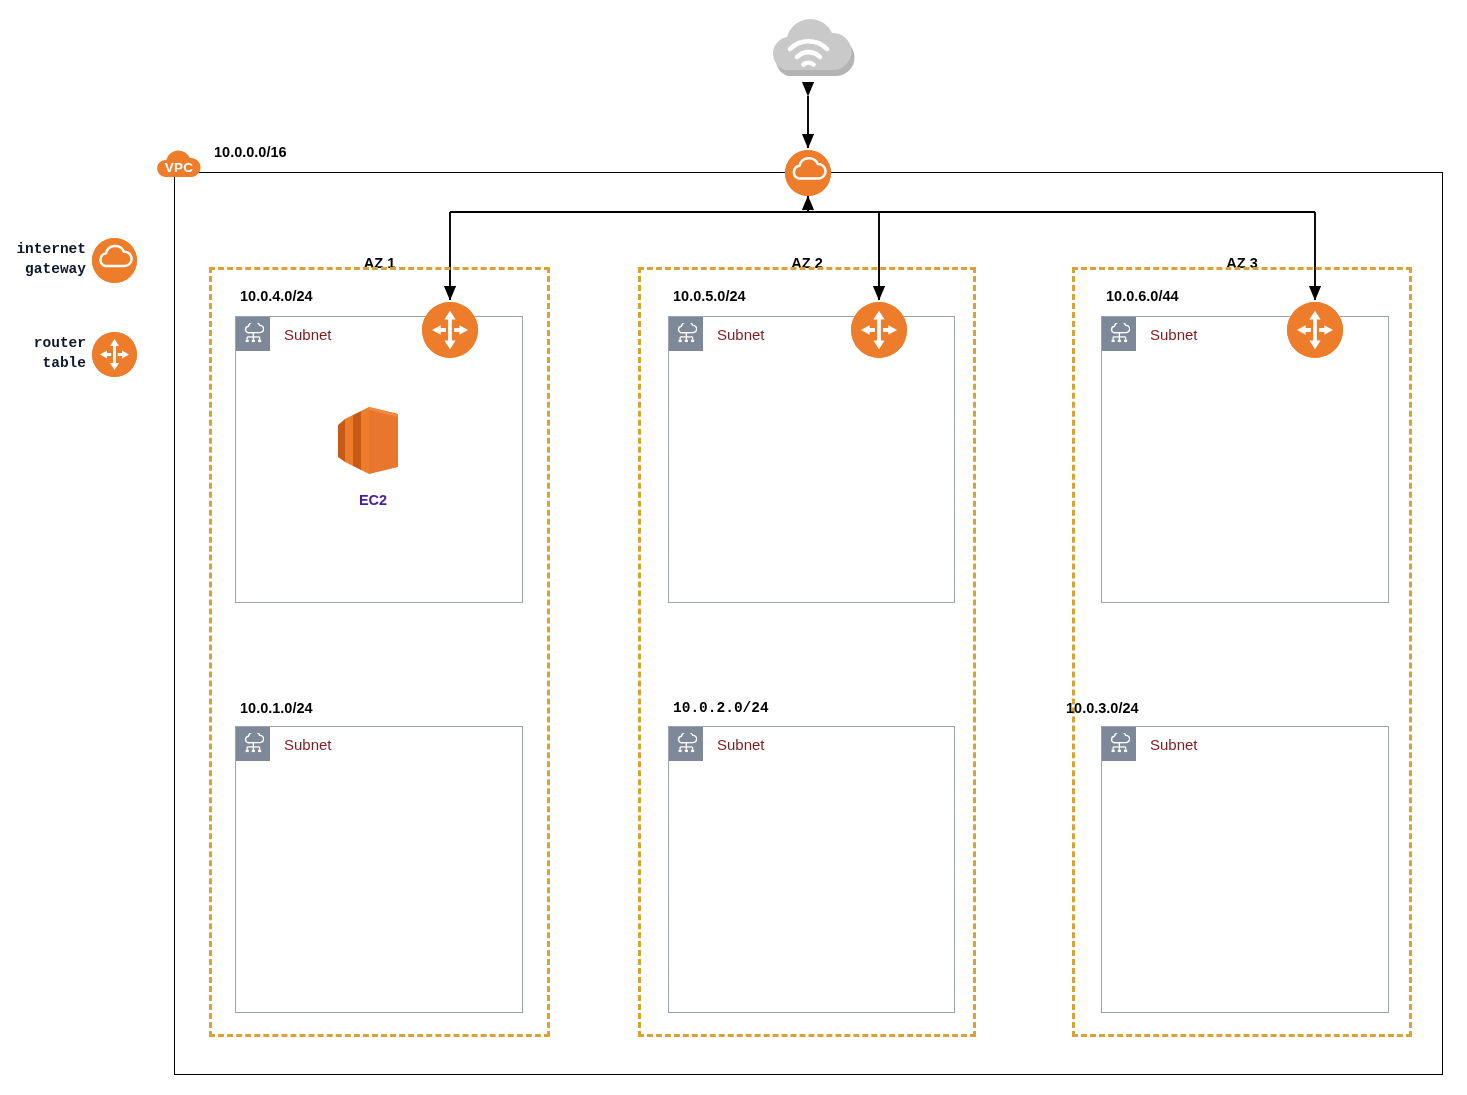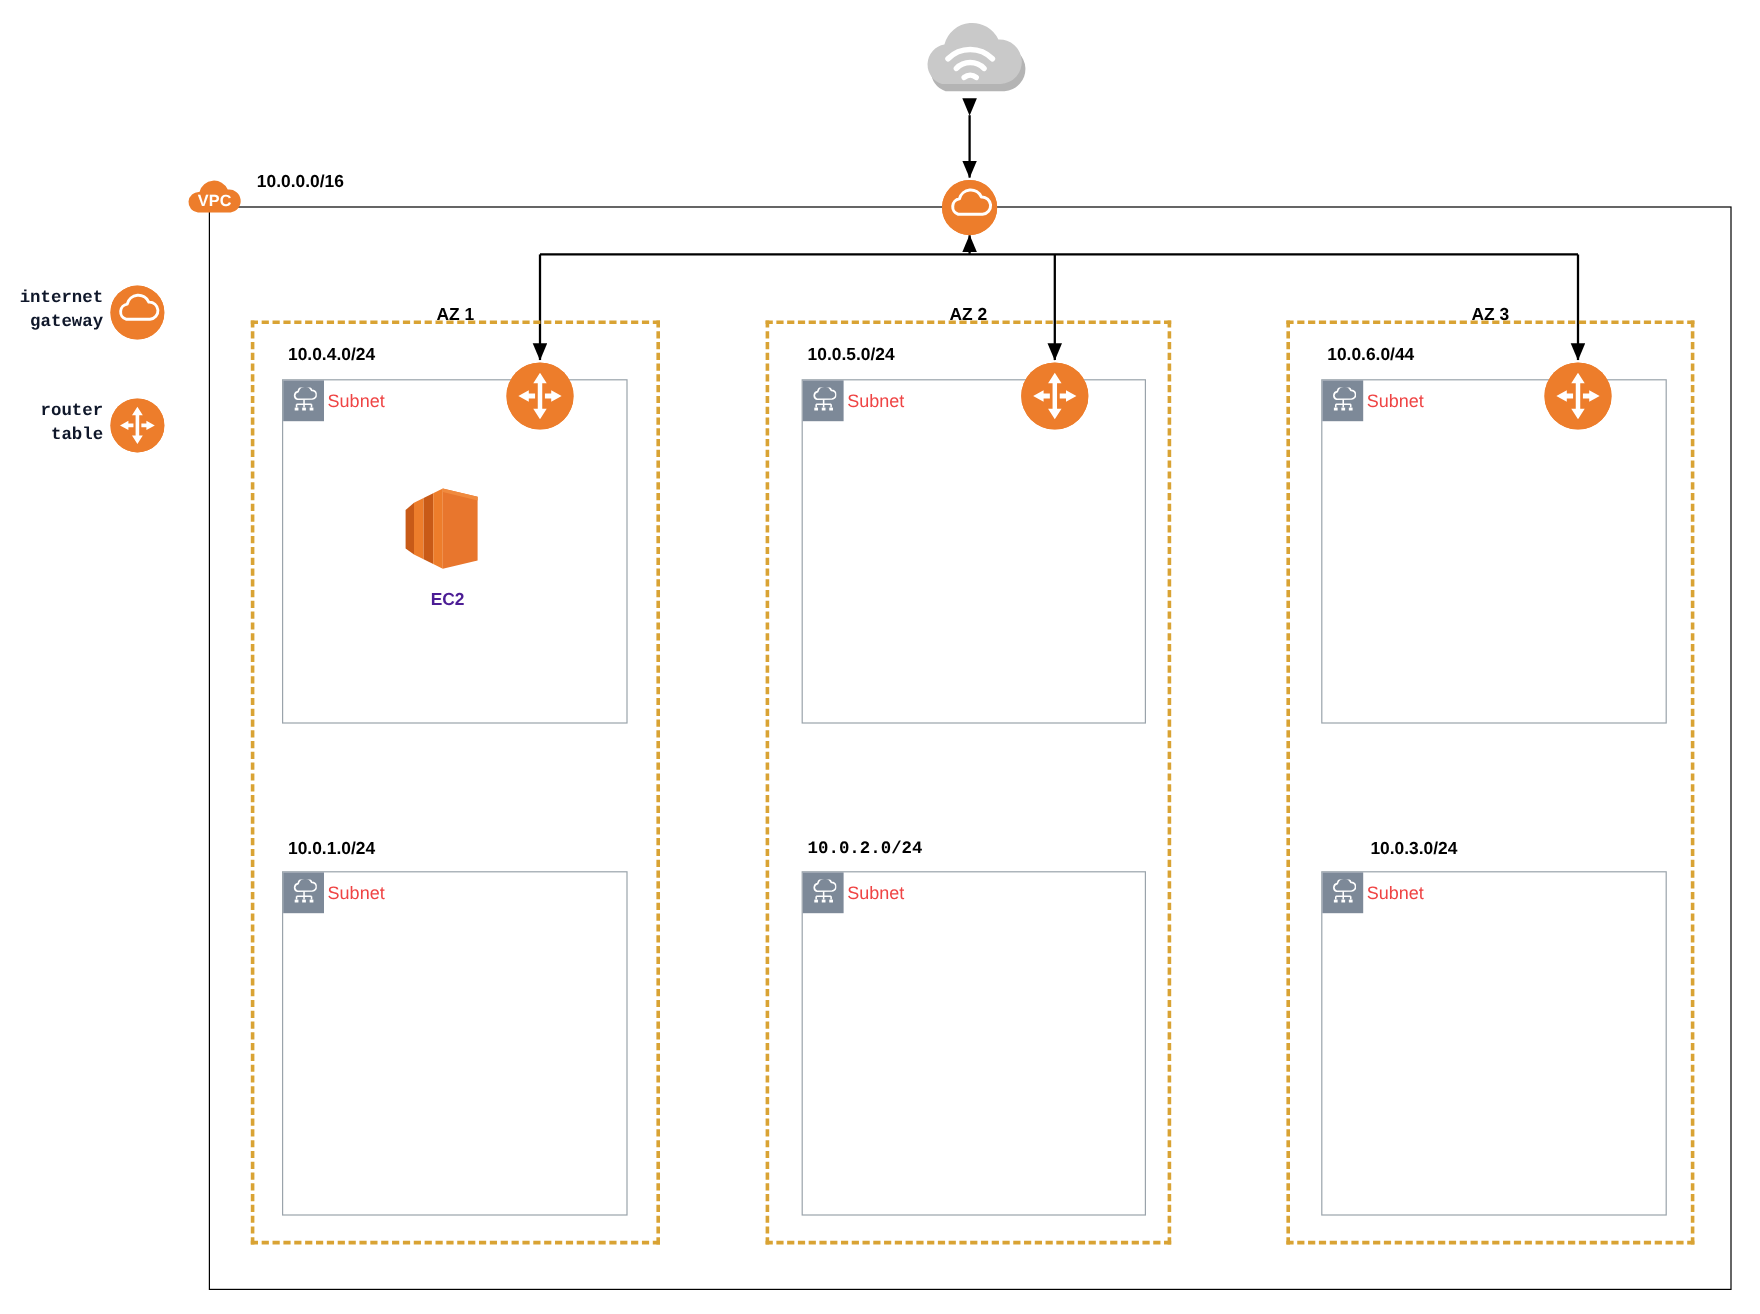--- a/index.html
+++ b/index.html
@@ -119,22 +119,22 @@
     width: 34px;
     height: 34px;
     background: #7D8998;
     display: flex;
     align-items: center;
     justify-content: center;
     flex: none;
   }
   .subnet-label {
     font-size: 15px;
-    color: #ef4444;
-    margin-left: 3px;
+    color: #7f1d1d;
+    margin-left: 14px;
     white-space: nowrap;
     text-align: right;
   }
 
   
   #ec2-label {
     position: absolute;
     font-size: 14.5px;
     font-weight: bold;
     color: #4c1d95;
@@ -405,21 +405,21 @@
     <svg viewBox="0 0 45 45" width="56" height="56">
       <circle cx="22.5" cy="22.5" r="22.5" fill="#ED7D2B"></circle>
       <g fill="#FFFFFF">
         <path d="M22.5,7 L27,14 L24,14 L24,31 L27,31 L22.5,38 L18,31 L21,31 L21,14 L18,14 z"></path>
         <path d="M8,22.5 L15,18.6 L15,20.9 L19.2,20.9 L19.2,24.1 L15,24.1 L15,26.4 z"></path>
         <path d="M37,22.5 L30,18.6 L30,20.9 L25.8,20.9 L25.8,24.1 L30,24.1 L30,26.4 z"></path>
       </g>
     </svg>
   </div>
 
-  <div class="subnet-cidr" style="left:1142px; top:700px;">10.0.3.0/24</div>
+  <div class="subnet-cidr" style="left:1066px; top:700px;">10.0.3.0/24</div>
   <div class="subnet-box" style="left:1101px; top:726px; width:288px; height:287px;">
     <div class="subnet-head">
       <div class="subnet-chip">
         <svg viewBox="0 0 24 24" width="22" height="22">
           <path d="M6.4,10.6 a3.6,3.6 0 0 1 .6,-7 a6.6,6.6 0 0 1 12.4,-1 a3.5,3.5 0 0 1 .6,7.8 z" fill="none" stroke="#FFFFFF" stroke-width="1.5" stroke-linejoin="round"></path>
           <g stroke="#FFFFFF" stroke-width="1.4" fill="none">
             <line x1="12.4" y1="10.8" x2="12.4" y2="15.2"></line>
             <line x1="5.6" y1="15.2" x2="19.2" y2="15.2"></line>
             <line x1="5.6" y1="15.2" x2="5.6" y2="18.2"></line>
             <line x1="19.2" y1="15.2" x2="19.2" y2="18.2"></line>

